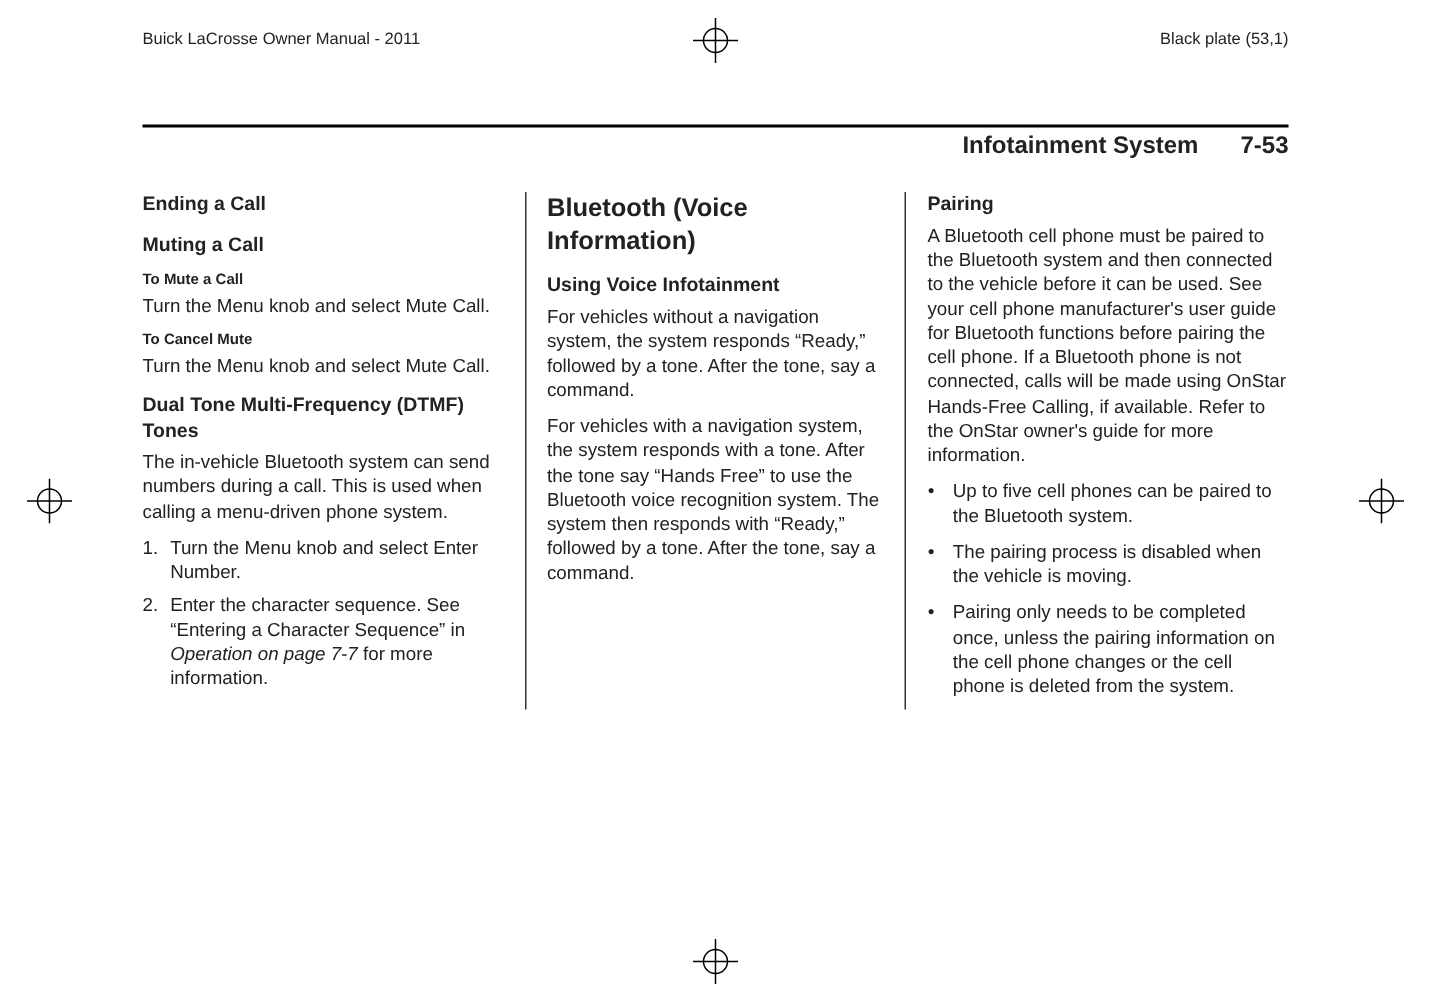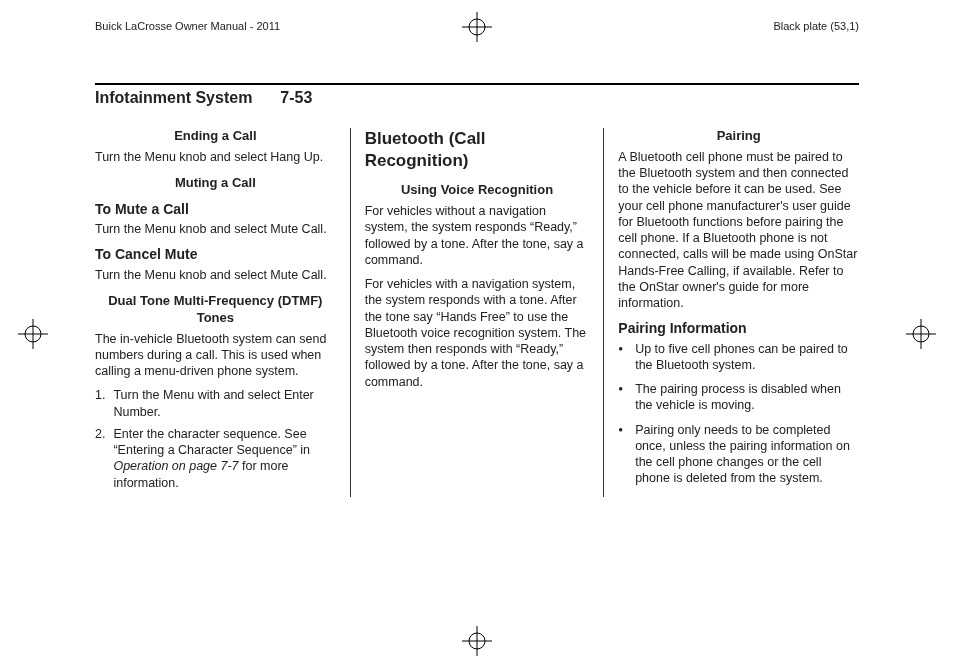--- a/index.html
+++ b/index.html
@@ -53,20 +53,21 @@
       display: block;
     }
     .header-line {
       position: absolute;
       top: 83px;
       left: 95px;
       right: 95px;
       border-top: 2px solid #000;
       padding-top: 4px;
       display: flex;
+      justify-content: flex-end;
       gap: 28px;
       font-weight: bold;
       font-size: 16px;
     }
     .columns {
       position: absolute;
       top: 128px;
       left: 95px;
       right: 95px;
       display: grid;
@@ -94,27 +95,26 @@
     .h2-title {
       font-size: 17px;
       font-weight: bold;
       margin-bottom: 6px;
     }
     .h3-title {
       font-size: 13px;
       font-weight: bold;
       margin-top: 10px;
       margin-bottom: 4px;
-      text-align: center;
     }
     .h3-title:first-child {
       margin-top: 0;
     }
     .h4-title {
-      font-size: 14px;
+      font-size: 10px;
       font-weight: bold;
       margin-top: 8px;
       margin-bottom: 3px;
     }
     .para {
       margin-bottom: 8px;
     }
     .ol-item {
       display: flex;
       gap: 8px;
@@ -180,52 +180,50 @@
 
 <div class="header-line">
   <span>Infotainment System</span>
   <span>7-53</span>
 </div>
 
 <div class="columns">
 
   <div class="col">
     <div class="h3-title">Ending a Call</div>
-    <div class="para">Turn the Menu knob and select Hang Up.</div>
 
     <div class="h3-title">Muting a Call</div>
     <div class="h4-title">To Mute a Call</div>
     <div class="para">Turn the Menu knob and select Mute Call.</div>
     <div class="h4-title">To Cancel Mute</div>
     <div class="para">Turn the Menu knob and select Mute Call.</div>
 
     <div class="h3-title">Dual Tone Multi-Frequency (DTMF) Tones</div>
     <div class="para">The in-vehicle Bluetooth system can send numbers during a call. This is used when calling a menu-driven phone system.</div>
 
     <div class="ol-item">
       <span class="ol-num">1.</span>
-      <span>Turn the Menu with and select Enter Number.</span>
+      <span>Turn the Menu knob and select Enter Number.</span>
     </div>
     <div class="ol-item">
       <span class="ol-num">2.</span>
       <span><span>Enter the character sequence. See “Entering a Character Sequence” in </span><span class="italic">Operation on page 7-7</span><span> for more information.</span></span>
     </div>
   </div>
 
   <div class="col">
-    <div class="h2-title">Bluetooth (Call Recognition)</div>
-    <div class="h3-title">Using Voice Recognition</div>
+    <div class="h2-title">Bluetooth (Voice Information)</div>
+    <div class="h3-title">Using Voice Infotainment</div>
     <div class="para">For vehicles without a navigation system, the system responds “Ready,” followed by a tone. After the tone, say a command.</div>
     <div class="para">For vehicles with a navigation system, the system responds with a tone. After the tone say “Hands Free” to use the Bluetooth voice recognition system. The system then responds with “Ready,” followed by a tone. After the tone, say a command.</div>
   </div>
 
   <div class="col">
     <div class="h3-title">Pairing</div>
     <div class="para">A Bluetooth cell phone must be paired to the Bluetooth system and then connected to the vehicle before it can be used. See your cell phone manufacturer's user guide for Bluetooth functions before pairing the cell phone. If a Bluetooth phone is not connected, calls will be made using OnStar Hands-Free Calling, if available. Refer to the OnStar owner's guide for more information.</div>
-    <div class="h4-title">Pairing Information</div>
     <div class="ul-item">
       <span class="bullet">●</span>
       <span>Up to five cell phones can be paired to the Bluetooth system.</span>
     </div>
     <div class="ul-item">
       <span class="bullet">●</span>
       <span>The pairing process is disabled when the vehicle is moving.</span>
     </div>
     <div class="ul-item">
       <span class="bullet">●</span>

